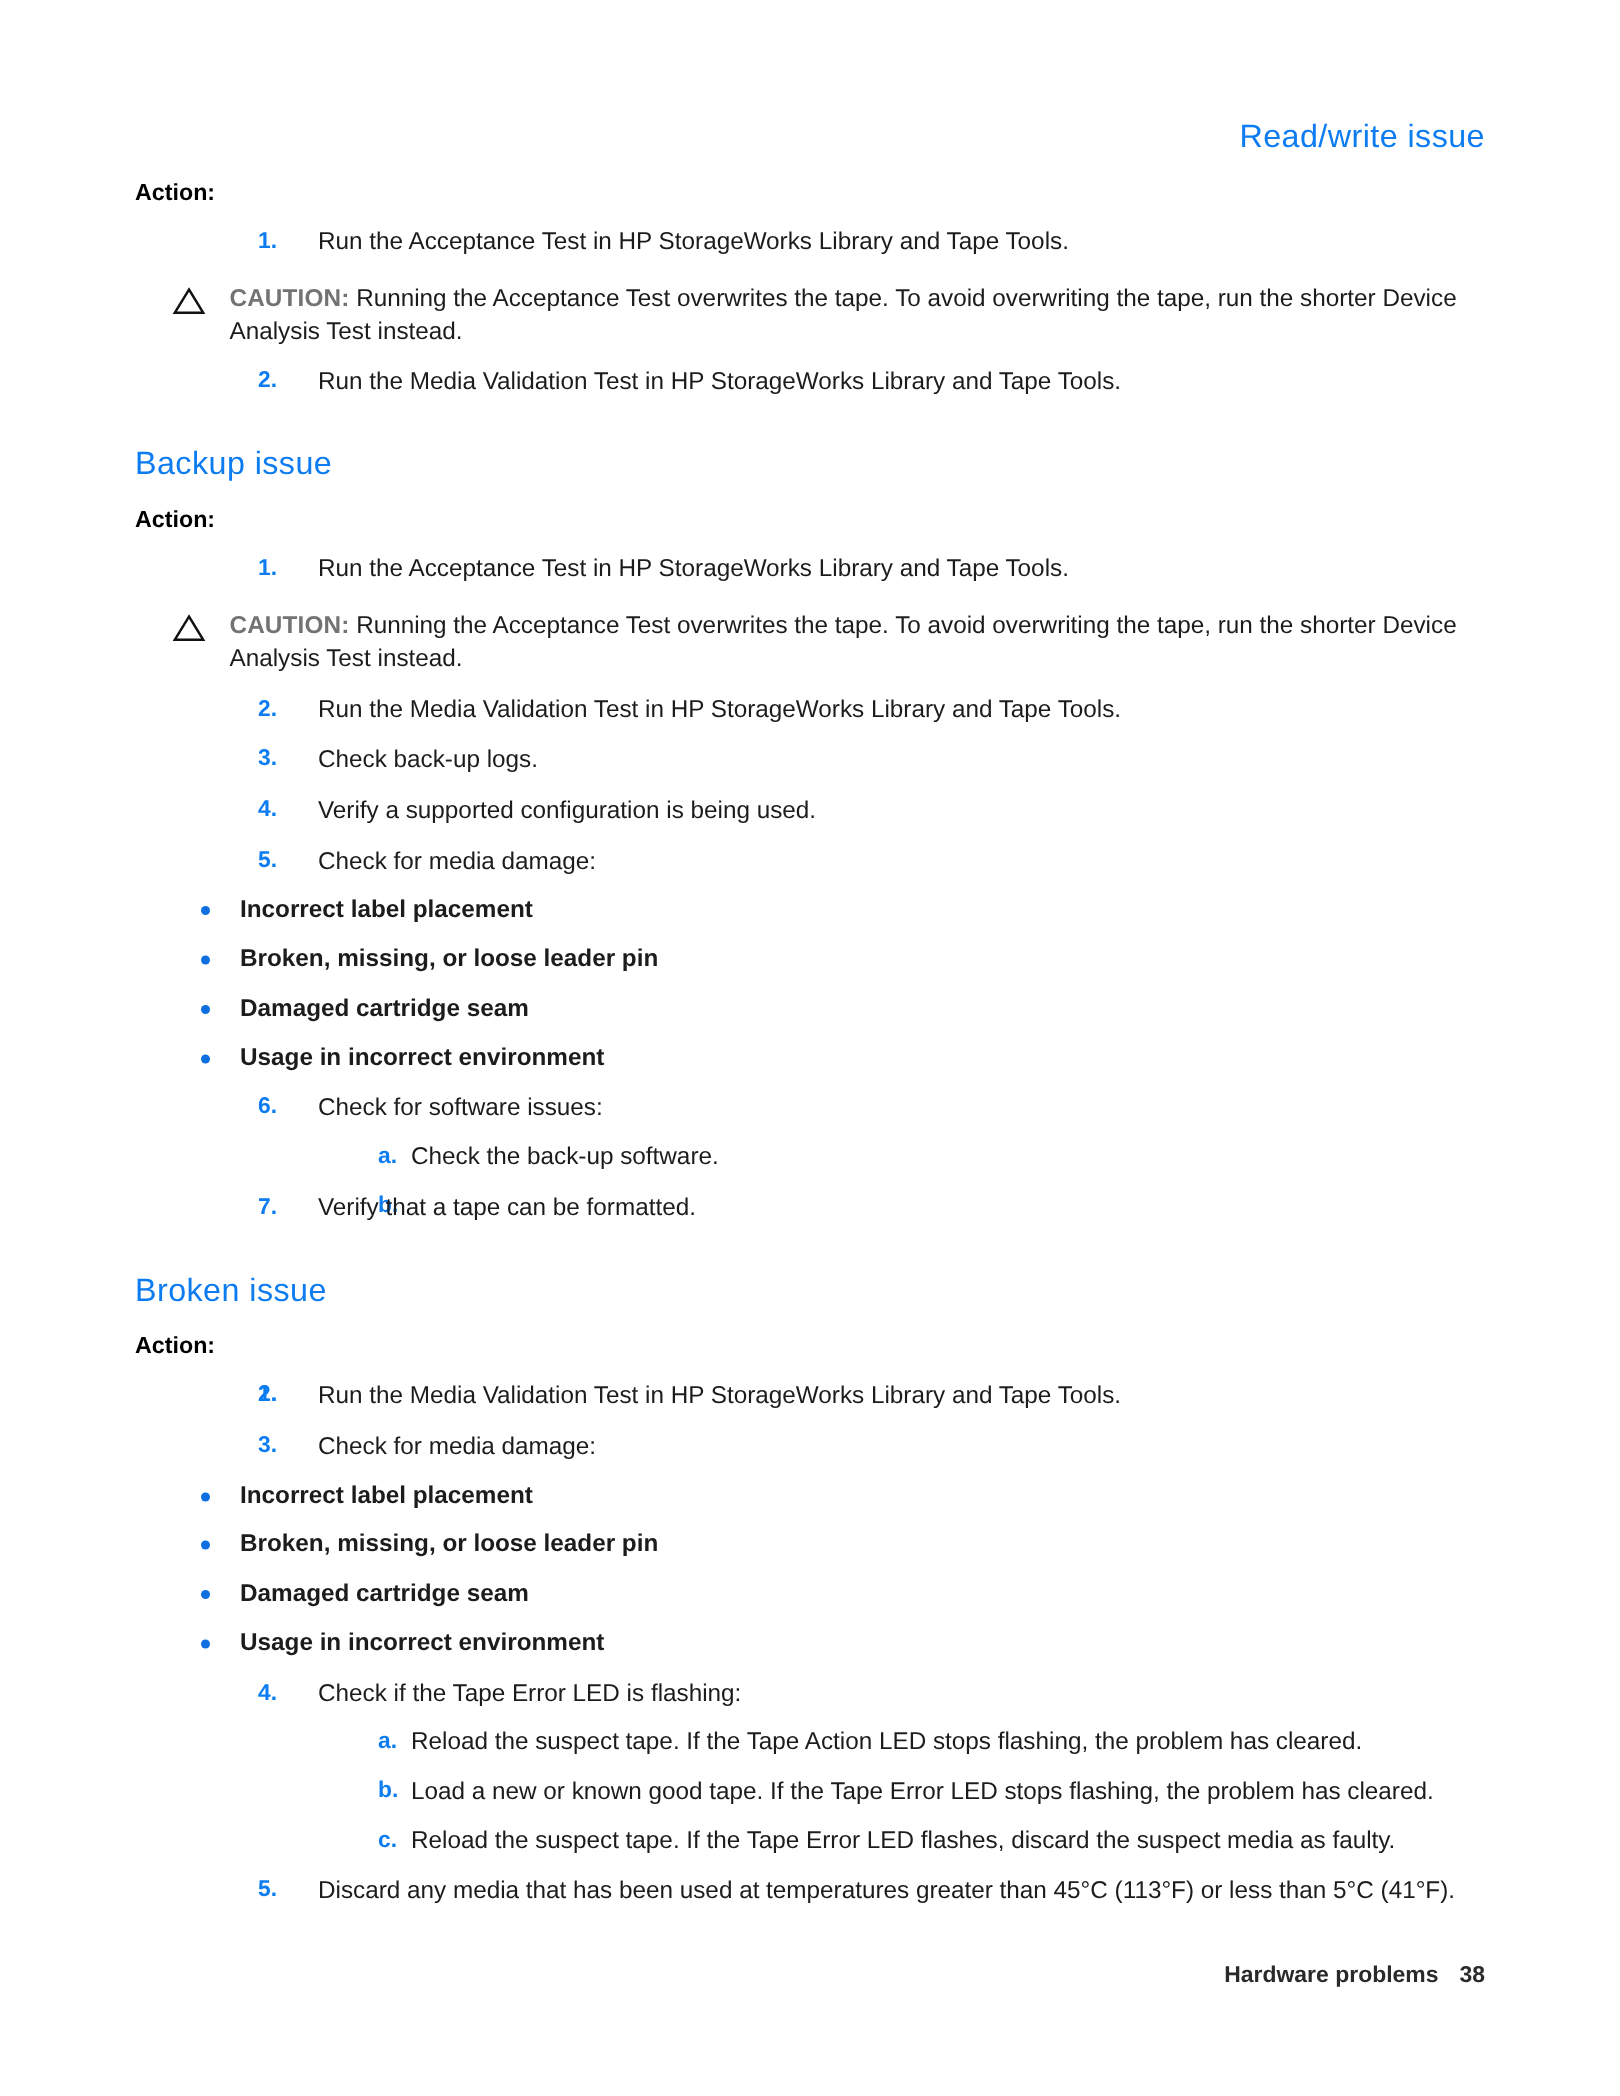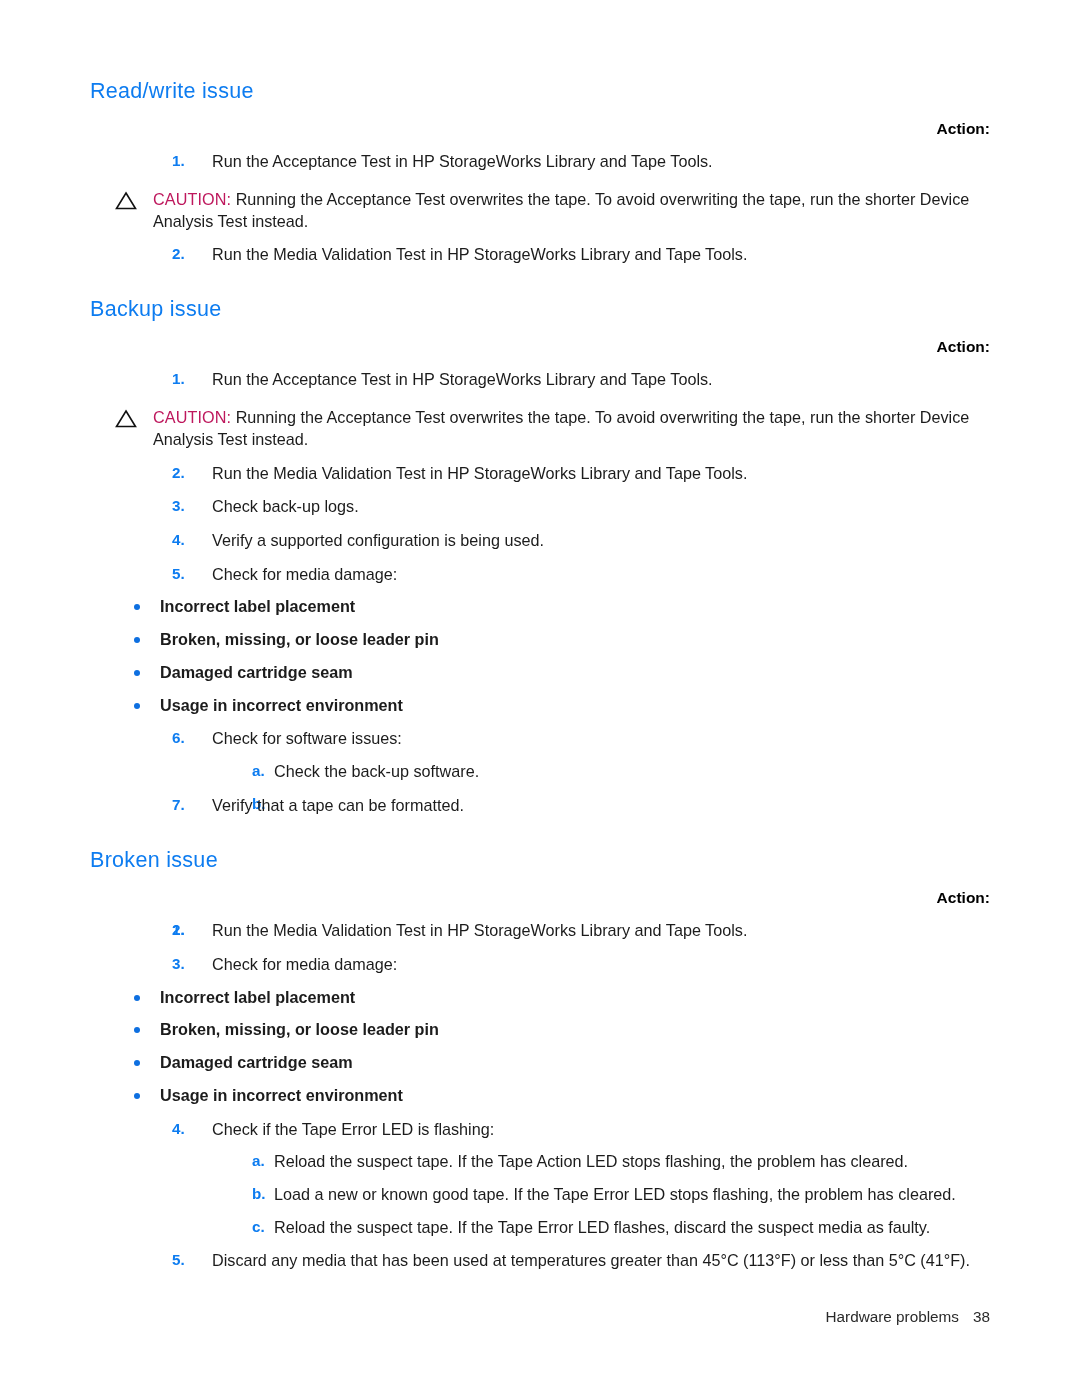--- a/index.html
+++ b/index.html
@@ -36,33 +36,31 @@
   
   .h-section {
     font-size: 21.5px;
     font-weight: 400;
     color: #0d7cf0;
     letter-spacing: 0.3px;
     line-height: 1.25;
     margin: 0;
     padding: 0;
   }
-  .sec-readwrite { margin-top: 0px; }
+  .sec-readwrite { margin-top: 0px; text-align: right; }
   .sec-backup    { margin-top: 30px; }
   .sec-media     { margin-top: 31px; }
 
   
   .action-label {
     font-size: 15.5px;
     font-weight: bold;
     color: #000000;
-    margin-left: 80px;
     margin-top: 14px;
     line-height: 1.3;
-    text-align: right;
   }
 
   
   .steps {
     margin: 0;
     padding: 0;
     list-style: none;
   }
   .step {
     position: relative;
@@ -145,36 +143,37 @@
     color: #1c1c1c;
   }
   .caution .tri {
     position: absolute;
     left: 0;
     top: 2px;
     width: 22px;
     height: 19px;
   }
   .caution .cword {
-    font-weight: normal;
-    color: #be185d;
+    font-weight: bold;
+    color: #737373;
     font-size: 16.2px;
     letter-spacing: 0.1px;
   }
   .caution .ctext { }
 
   
   .footer {
     position: absolute;
     left: 90px;
     right: 90px;
     top: 1308px;
     text-align: right;
     font-size: 15.3px;
     color: #2a2a2a;
+    font-weight: bold;
   }
   .footer .fpage {
     margin-left: 14px;
   }
 </style>
 </head>
 <body>
 
 <div class="page">
   <div class="content">

